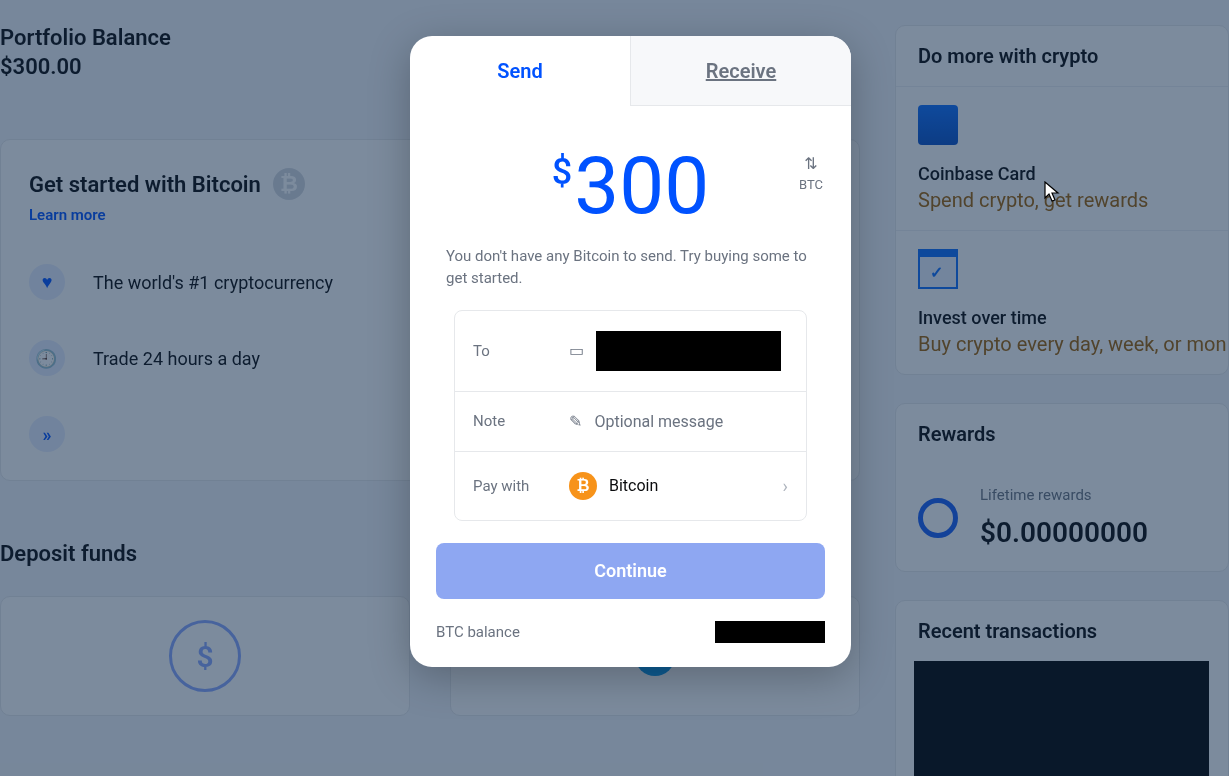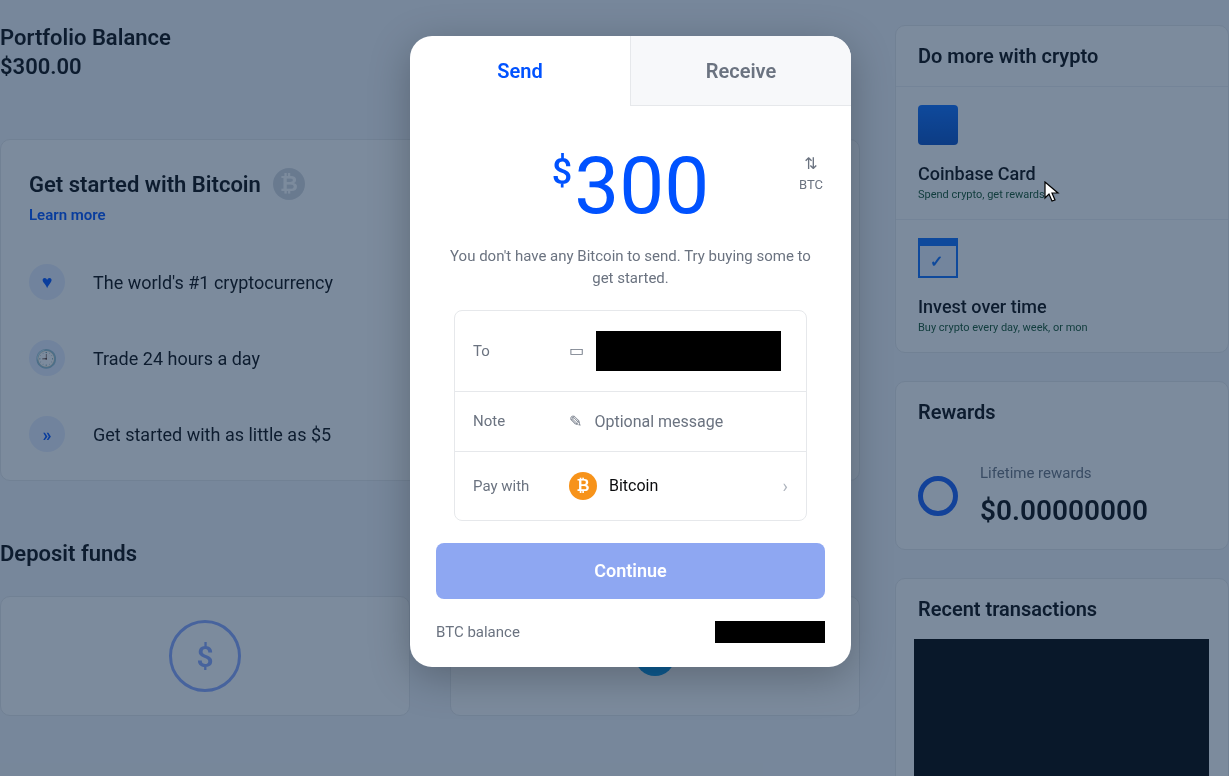--- a/index.html
+++ b/index.html
@@ -28,47 +28,47 @@
   .deposit-title { font-size: 22px; font-weight: 600; margin: 60px 0 30px 0; color: #0a0b0d; }
   .deposit-row { display: flex; gap: 40px; }
   .deposit-card { background: #fff; border: 1px solid #e6e8eb; border-radius: 10px; width: 410px; height: 120px; display: flex; align-items: center; justify-content: center; }
   .dollar-circle { width: 72px; height: 72px; border-radius: 50%; border: 3px solid #89a7ff; display: flex; align-items: center; justify-content: center; color: #89a7ff; font-size: 30px; font-weight: 600; }
   .plus-circle { width: 40px; height: 40px; border-radius: 50%; background: #0d98e6; color: #fff; display: flex; align-items: center; justify-content: center; font-size: 24px; }
 
   .side-card { background: #fff; border-radius: 10px; border: 1px solid #e6e8eb; margin-bottom: 28px; width: 334px; overflow: hidden; }
   .side-head { font-size: 20px; font-weight: 600; color: #0a0b0d; padding: 18px 22px; }
   .side-row { display: flex; gap: 18px; padding: 18px 22px; border-top: 1px solid #eef0f3; align-items: flex-start; flex-direction: column; }
   .side-row .txt-title { font-size: 18px; color: #0a0b0d; font-weight: 500; }
-  .side-row .txt-sub { font-size: 11px; color: #14532d; margin-top: 4px; white-space: nowrap; }
+  .side-row .txt-sub { font-size: 20px; color: #a16207; margin-top: 4px; white-space: nowrap; }
   .side-icon { width: 40px; height: 40px; display: flex; align-items: center; justify-content: center; flex: none; }
   .cal-icon { background: #eaf1ff; border: 2px solid #0d6efd; border-top-width: 8px; position: relative; }
   .cal-icon::after { content: "✓"; color: #0d6efd; font-weight: bold; position: absolute; top: 6px; left: 10px; }
   .card-icon { background: linear-gradient(#0d6efd, #0a50c7); border-radius: 4px; }
 
   .rewards-row { display: flex; gap: 22px; padding: 22px; align-items: center; }
   .rewards-circle { width: 40px; height: 40px; border: 5px solid #185ef5; border-radius: 50%; }
   .rewards-label { font-size: 15px; color: #6b7380; }
   .rewards-amount { font-size: 28px; font-weight: 600; color: #0a0b0d; margin-top: 12px; }
 
   .recent-box { background: #000; width: 295px; height: 225px; margin: 0 0 18px 18px; }
 
   
   .modal { position: absolute; left: 410px; top: 36px; width: 441px; background: #fff; border-radius: 22px; box-shadow: 0 10px 40px rgba(0,0,0,0.25); overflow: hidden; z-index: 10; }
   .tabs { display: flex; height: 70px; }
   .tab { flex: 1; display: flex; align-items: center; justify-content: center; font-size: 20px; font-weight: 600; cursor: pointer; }
   .tab-send { color: #0052ff; }
-  .tab-receive { color: #6b7380; background: #f7f8fa; border-left: 1px solid #e6e8eb; border-bottom: 1px solid #e6e8eb; }
+  .tab-receive { color: #6b7380; background: #f7f8fa; border-left: 1px solid #e6e8eb; border-bottom: 1px solid #e6e8eb; text-decoration: underline; }
 
   .amount-wrap { position: relative; padding: 40px 28px 10px; text-align: center; }
   .amount { color: #0052ff; font-weight: 400; font-size: 80px; line-height: 1; display: inline-flex; align-items: flex-start; }
   .amount .dollar { font-size: 36px; font-weight: 500; margin-top: 8px; margin-right: 2px; }
   .switch { position: absolute; right: 28px; top: 48px; text-align: center; color: #6b7380; font-size: 13px; cursor: pointer; }
   .switch-arrows { font-size: 16px; display: block; margin-bottom: 4px; }
 
-  .no-btc { color: #6b7380; font-size: 15px; text-align: center; padding: 10px 36px 20px; line-height: 1.45; }
+  .no-btc { color: #6b7380; font-size: 15px; text-align: left; padding: 10px 36px 20px; line-height: 1.45; }
 
   .fields { margin: 0 44px; border: 1px solid #e6e8eb; border-radius: 8px; }
   .field { display: flex; align-items: center; padding: 20px 18px; border-bottom: 1px solid #e6e8eb; }
   .field:last-child { border-bottom: none; }
   .field-label { width: 96px; color: #6b7380; font-size: 15px; }
   .field-body { flex: 1; display: flex; align-items: center; gap: 12px; font-size: 16px; color: #0a0b0d; }
   .redact { background: #000; width: 185px; height: 40px; }
   .note-ph { color: #6b7380; }
   .btc-icon { width: 28px; height: 28px; border-radius: 50%; background: #f7931a; color: #fff; display: flex; align-items: center; justify-content: center; font-weight: bold; font-size: 16px; }
   .chev { color: #b0b6bf; font-size: 18px; }
@@ -100,21 +100,20 @@
         <div class="gs-item">
           <span class="gs-icon" style="color:#0052ff;">♥</span>
           <span>The world's #1 cryptocurrency</span>
         </div>
         <div class="gs-item">
           <span class="gs-icon" style="color:#0052ff;">🕘</span>
           <span>Trade 24 hours a day</span>
         </div>
         <div class="gs-item">
           <span class="gs-icon" style="color:#0052ff;font-weight:bold;">»</span>
-          <span>Get started with as little as $5</span>
         </div>
       </div>
     </div>
 
     <div class="deposit-title">Deposit funds</div>
     <div class="deposit-row">
       <div class="deposit-card">
         <div class="dollar-circle">$</div>
       </div>
       <div class="deposit-card">

